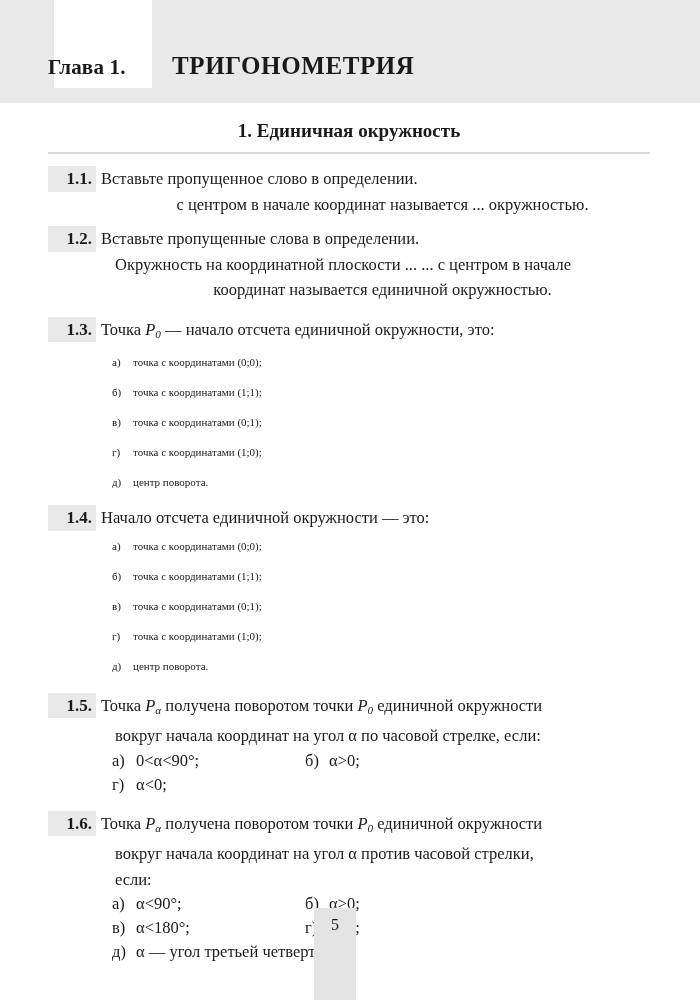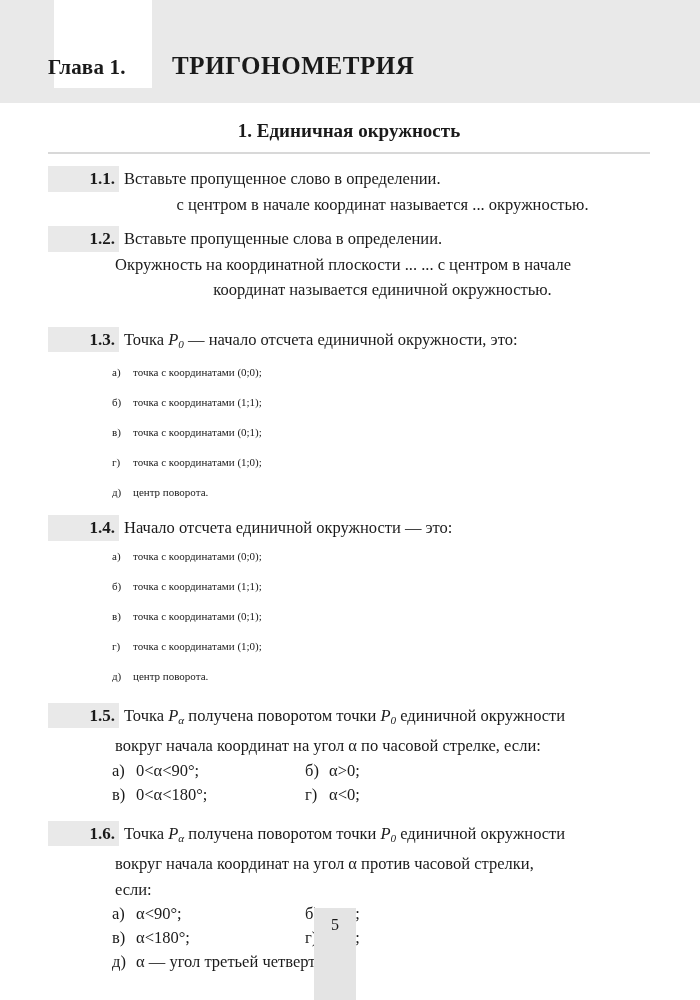--- a/index.html
+++ b/index.html
@@ -93,21 +93,21 @@
   .ex-lead {
     text-align: justify;
     text-indent: 0;
   }
   .ex-lead.hang {
     padding-left: 67px;
     text-indent: -67px;
   }
   .ex-num {
     display: inline-block;
-    width: 71px;
+    width: 48px;
     background: #e9e9e9;
     font-weight: bold;
     font-size: 17px;
     text-align: right;
     padding-right: 4px;
     box-sizing: border-box;
     margin-right: 5px;
   }
 
   
@@ -209,21 +209,21 @@
   </div>
 
   <div class="exercise" style="margin-top:9px;">
     <div class="ex-body">
       <div class="ex-lead hang"><span class="ex-num">1.2.</span><span>Вставьте пропущенные слова в определении.</span></div>
       <div class="ex-para">Окружность на координатной плоскости ... ... с центром в начале</div>
       <div class="ex-para last">координат называется единичной окружностью.</div>
     </div>
   </div>
 
-  <div class="exercise" style="margin-top:24px;">
+  <div class="exercise" style="margin-top:14px;">
     <div class="ex-body">
       <div class="ex-lead hang"><span class="ex-num">1.3.</span><span>Точка</span>&nbsp;<span class="nb"><span class="mvar">P</span><span class="msub">0</span></span>&nbsp;<span>— начало отсчета единичной окружности, это:</span></div>
     </div>
     <ul class="opts">
       <li class="opt"><span class="opt-key">а)</span><span>точка с координатами (0;0);</span></li>
       <li class="opt"><span class="opt-key">б)</span><span>точка с координатами (1;1);</span></li>
       <li class="opt"><span class="opt-key">в)</span><span>точка с координатами (0;1);</span></li>
       <li class="opt"><span class="opt-key">г)</span><span>точка с координатами (1;0);</span></li>
       <li class="opt"><span class="opt-key">д)</span><span>центр поворота.</span></li>
     </ul>
@@ -246,21 +246,20 @@
     <div class="ex-body">
       <div class="ex-lead hang"><span class="ex-num">1.5.</span><span>Точка</span>&nbsp;<span class="nb"><span class="mvar">P</span><span class="msub">α</span></span>&nbsp;<span>получена поворотом точки</span>&nbsp;<span class="nb"><span class="mvar">P</span><span class="msub">0</span></span>&nbsp;<span>единичной окружности</span></div>
       <div class="ex-cont last">вокруг начала координат на угол α по часовой стрелке, если:</div>
     </div>
     <div class="opts-grid">
       <div class="opt-row">
         <div class="opt-cell"><span class="opt-key">а)</span><span>0&lt;α&lt;90°;</span></div>
         <div class="opt-cell wide"><span class="opt-key">б)</span><span>α&gt;0;</span></div>
       </div>
       <div class="opt-row">
-        <div class="opt-cell"><span class="opt-key">в)</span><span>0&lt;α&lt;180°;</span></div>
         <div class="opt-cell wide"><span class="opt-key">г)</span><span>α&lt;0;</span></div>
       </div>
     </div>
   </div>
 
   <div class="exercise" style="margin-top:14px;">
     <div class="ex-body">
       <div class="ex-lead hang"><span class="ex-num">1.6.</span><span>Точка</span>&nbsp;<span class="nb"><span class="mvar">P</span><span class="msub">α</span></span>&nbsp;<span>получена поворотом точки</span>&nbsp;<span class="nb"><span class="mvar">P</span><span class="msub">0</span></span>&nbsp;<span>единичной окружности</span></div>
       <div class="ex-cont">вокруг начала координат на угол α против часовой стрелки,</div>
       <div class="ex-cont last">если:</div>

